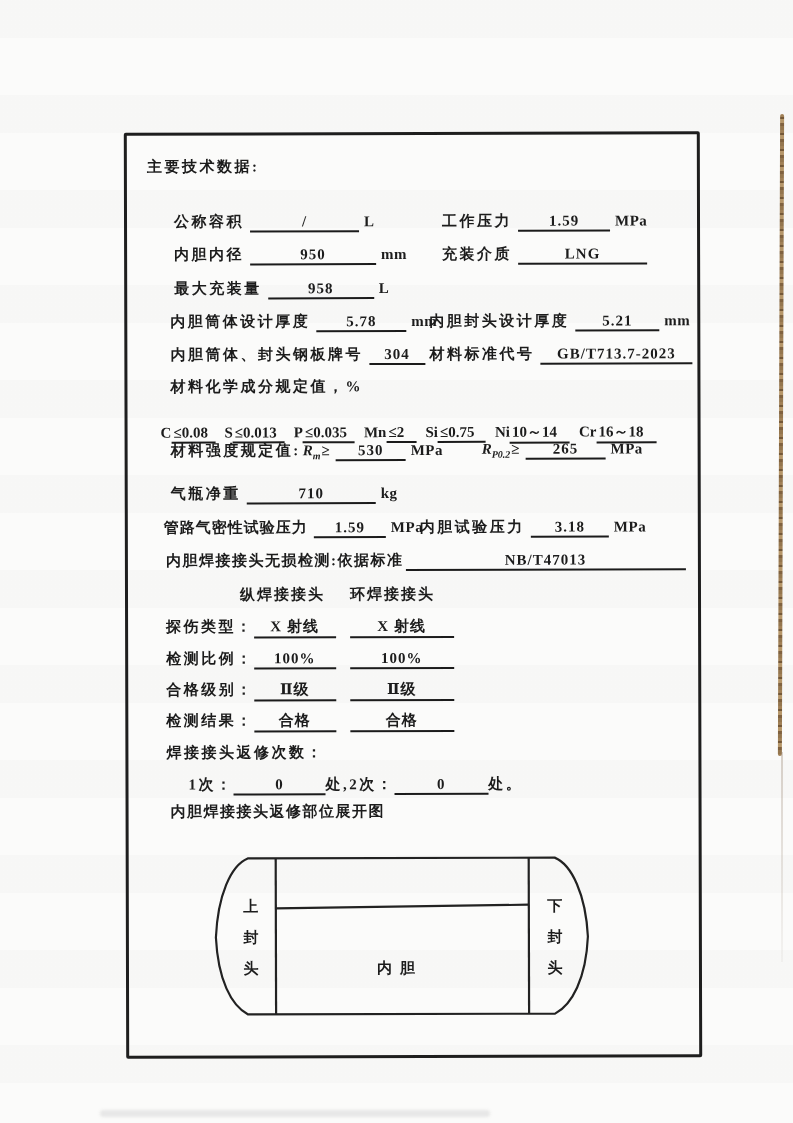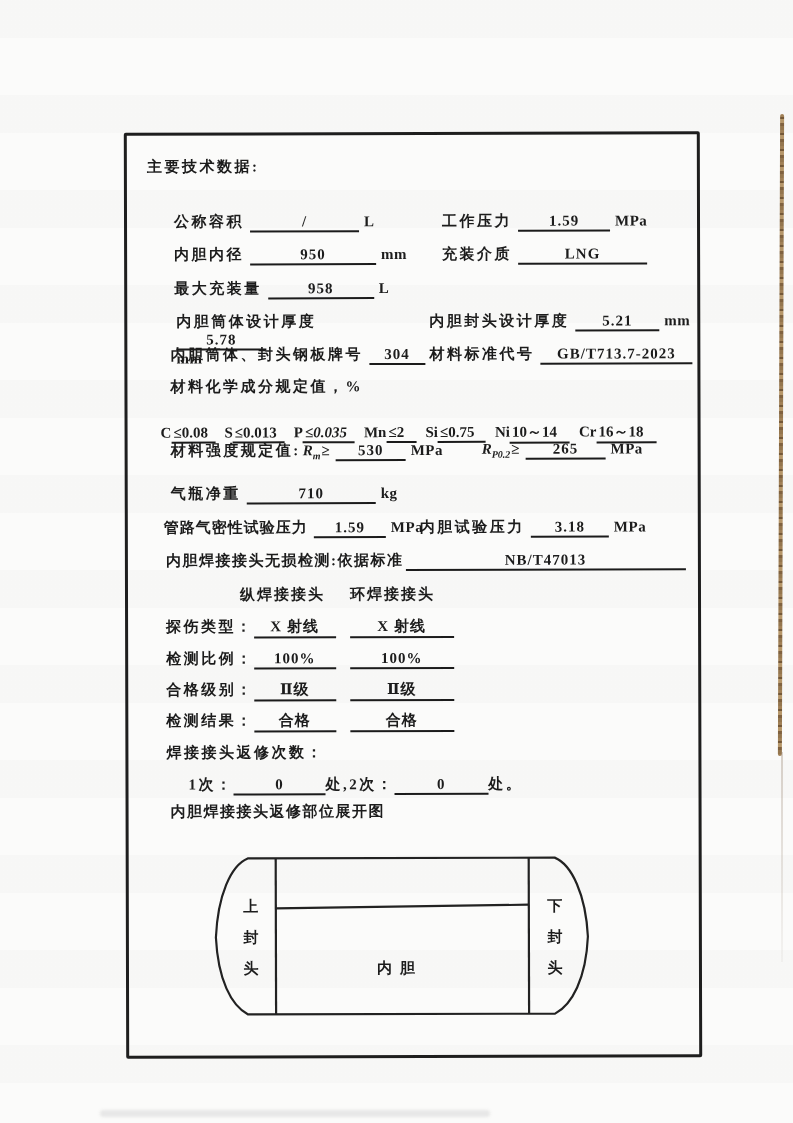--- a/index.html
+++ b/index.html
@@ -92,21 +92,21 @@
     <span class="lbl">充装介质</span>
     <span class="blank" style="min-width:125px;">LNG</span>
   </div>
 
   <div class="fld" style="left:47px;top:144px;">
     <span class="lbl">最大充装量</span>
     <span class="blank" style="min-width:102px;">958</span>
     <span class="unit">L</span>
   </div>
 
-  <div class="fld" style="left:43px;top:177px;flex-direction:column;">
+  <div class="fld" style="left:43px;top:177px;">
     <span class="lbl">内胆筒体设计厚度</span>
     <span class="blank" style="min-width:86px;">5.78</span>
     <span class="unit">mm</span>
   </div>
   <div class="fld" style="left:302px;top:177px;">
     <span class="lbl">内胆封头设计厚度</span>
     <span class="blank" style="min-width:80px;">5.21</span>
     <span class="unit">mm</span>
   </div>
 
@@ -126,21 +126,21 @@
     <span class="ce">
         <span>C</span>
         <span class="cv" style="min-width:40px;">≤0.08</span>
       </span>
     <span class="ce">
         <span>S</span>
         <span class="cv" style="min-width:48px;">≤0.013</span>
       </span>
     <span class="ce">
         <span>P</span>
-        <span class="cv" style="min-width:48px;font-style:italic;">≤0.035</span>
+        <span class="cv" style="min-width:48px;">≤0.035</span>
       </span>
     <span class="ce">
         <span>Mn</span>
         <span class="cv" style="min-width:26px;">≤2</span>
       </span>
     <span class="ce">
         <span>Si</span>
         <span class="cv" style="min-width:44px;margin-top:16px;">≤0.75</span>
       </span>
     <span class="ce">

